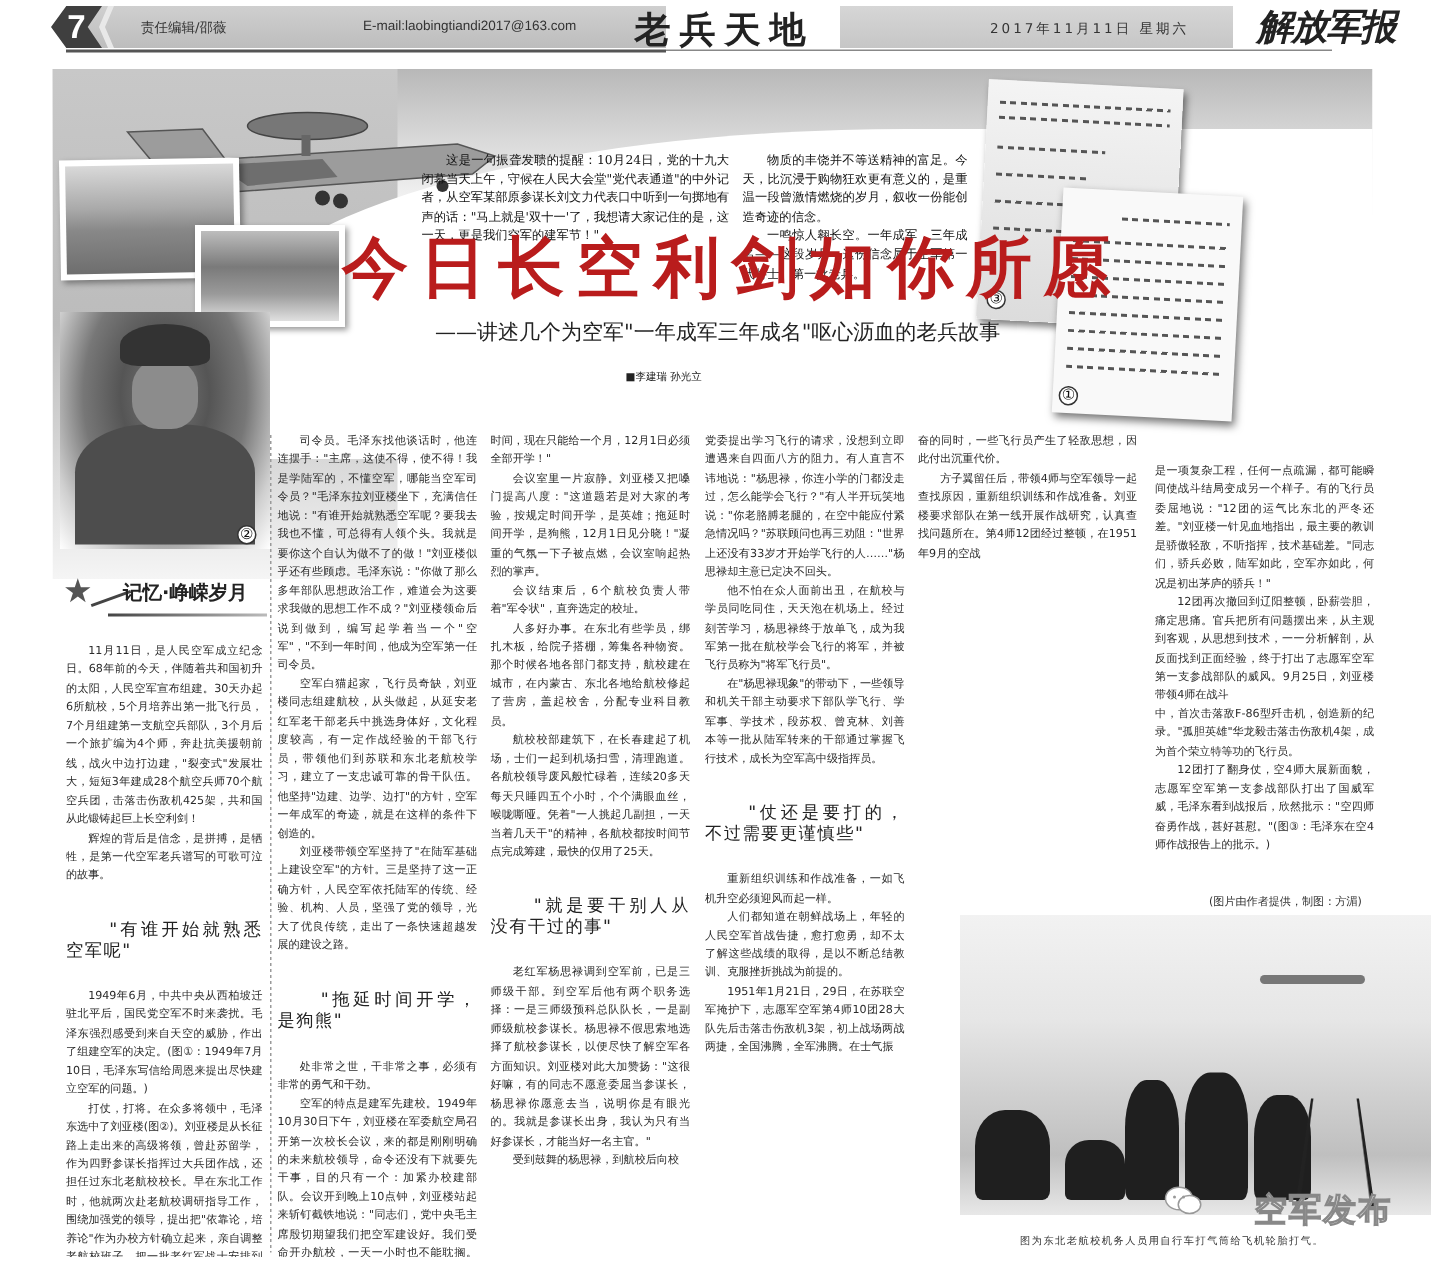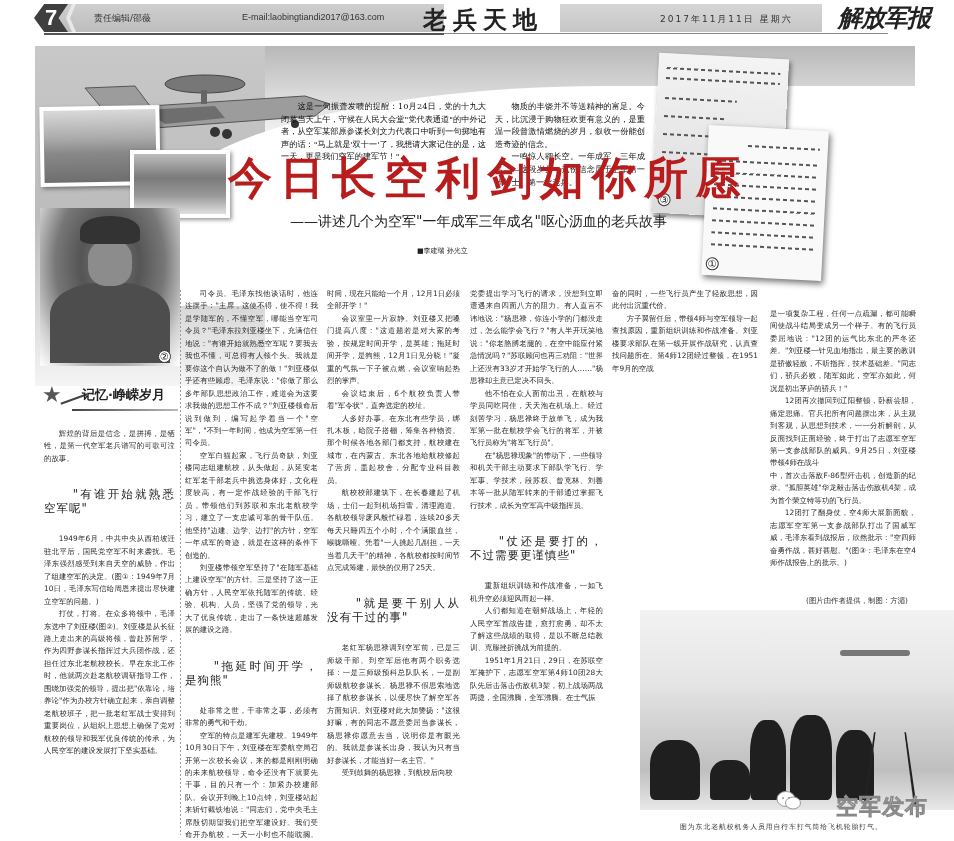--- a/index.html
+++ b/index.html
@@ -185,20 +185,21 @@
 <div class="byline">■李建瑞  孙光立</div>
 
 <div class="sidebar-head">
   <span class="star">★</span>
   <span class="z-mark"></span>
   <span class="sidebar-title">记忆·峥嵘岁月</span>
   <span class="sidebar-rule"></span>
 </div>
 
 <div class="col c1">
+  <p>11月11日，是人民空军成立纪念日。68年前的今天，伴随着共和国初升的太阳，人民空军宣布组建。30天办起6所航校，5个月培养出第一批飞行员，7个月组建第一支航空兵部队，3个月后一个旅扩编为4个师，奔赴抗美援朝前线，战火中边打边建，"裂变式"发展壮大，短短3年建成28个航空兵师70个航空兵团，击落击伤敌机425架，共和国从此锻铸起巨上长空利剑！</p>
   <p>辉煌的背后是信念，是拼搏，是牺牲，是第一代空军老兵谱写的可歌可泣的故事。</p>
   <p class="sub"><span class="sub-indent"></span><span>"有谁开始就熟悉空军呢"</span></p>
   <p>1949年6月，中共中央从西柏坡迁驻北平后，国民党空军不时来袭扰。毛泽东强烈感受到来自天空的威胁，作出了组建空军的决定。(图①：1949年7月10日，毛泽东写信给周恩来提出尽快建立空军的问题。)</p>
   <p>打仗，打将。在众多将领中，毛泽东选中了刘亚楼(图②)。刘亚楼是从长征路上走出来的高级将领，曾赴苏留学，作为四野参谋长指挥过大兵团作战，还担任过东北老航校校长。早在东北工作时，他就两次赴老航校调研指导工作，围绕加强党的领导，提出把"依靠论，培养论"作为办校方针确立起来，亲自调整老航校班子，把一批老红军战士安排到重要岗位，从组织上思想上确保了党对航校的领导和我军优良传统的传承，为人民空军的建设发展打下坚实基础。</p>
 
 </div>
 
 <div class="col-divider" style="left:180px; top:290px; height:545px;"></div>
 
 <div class="col c2">

